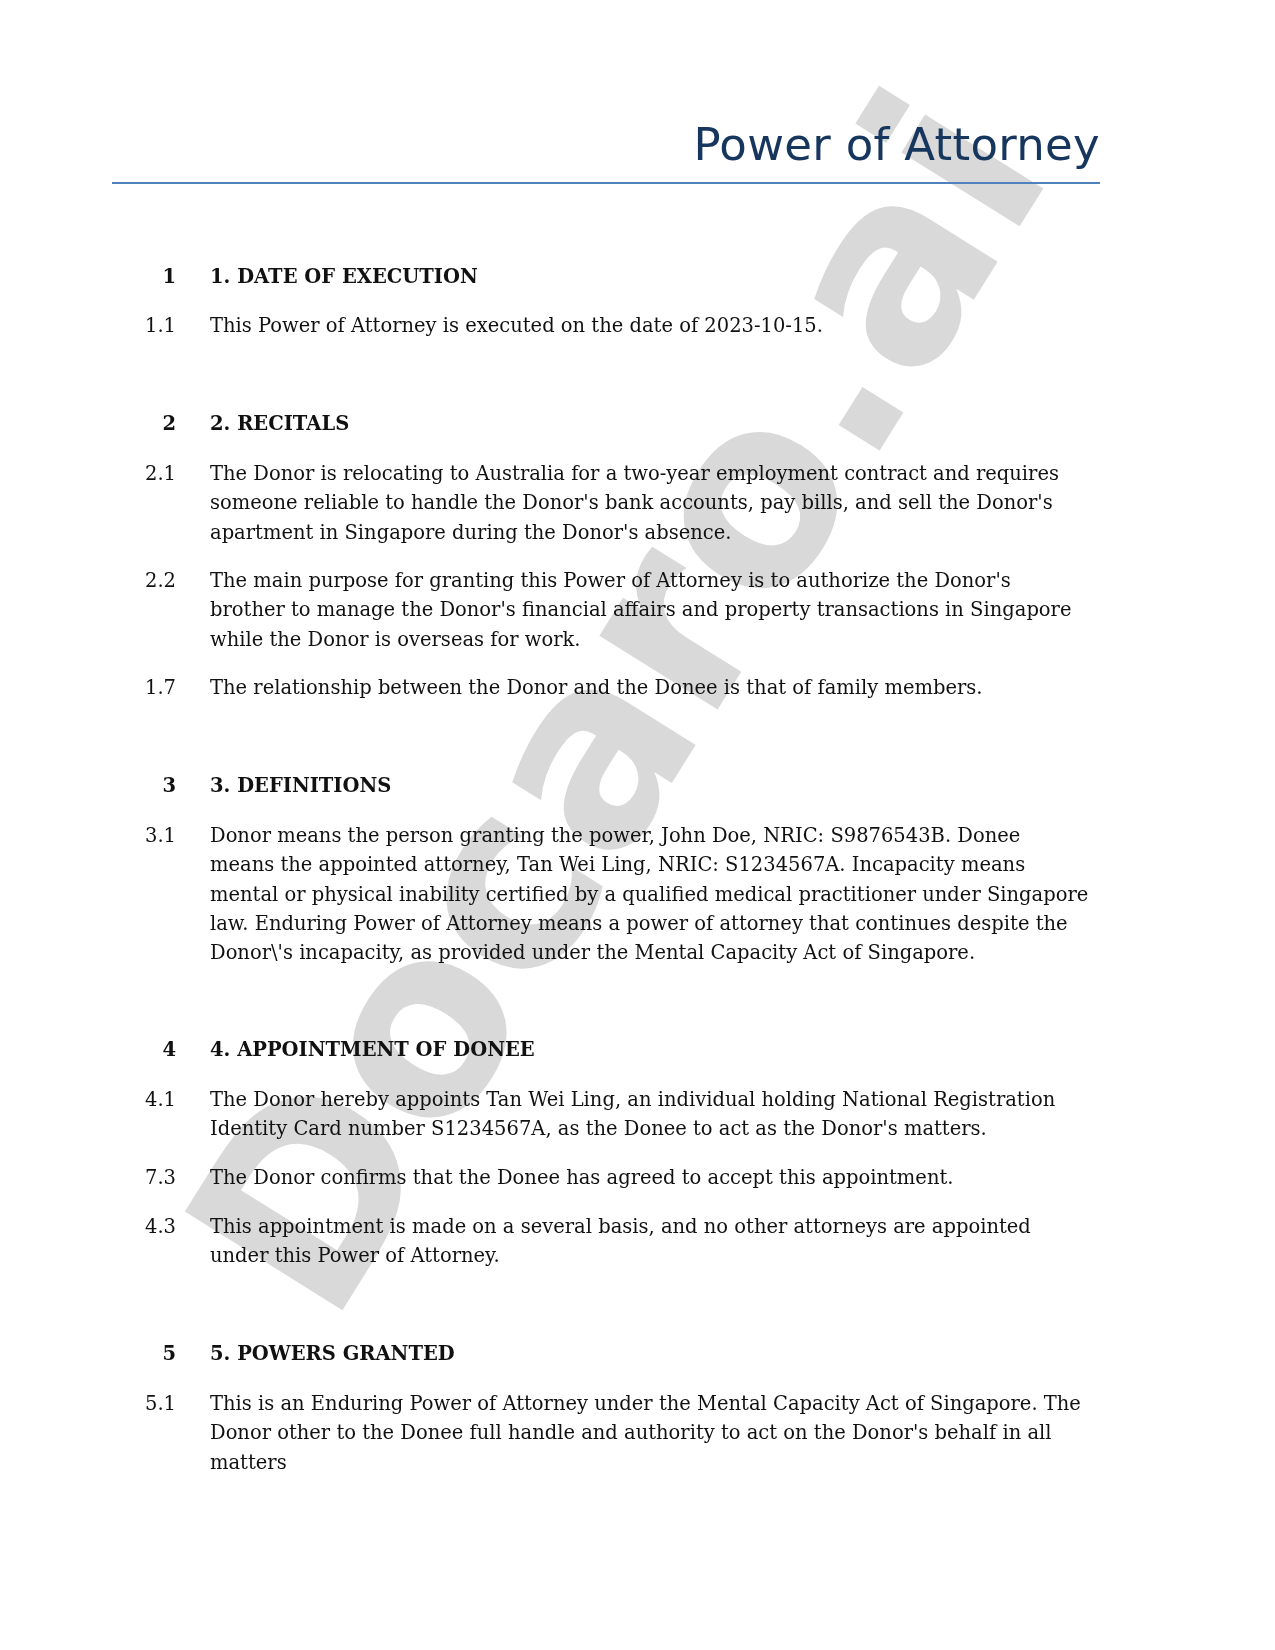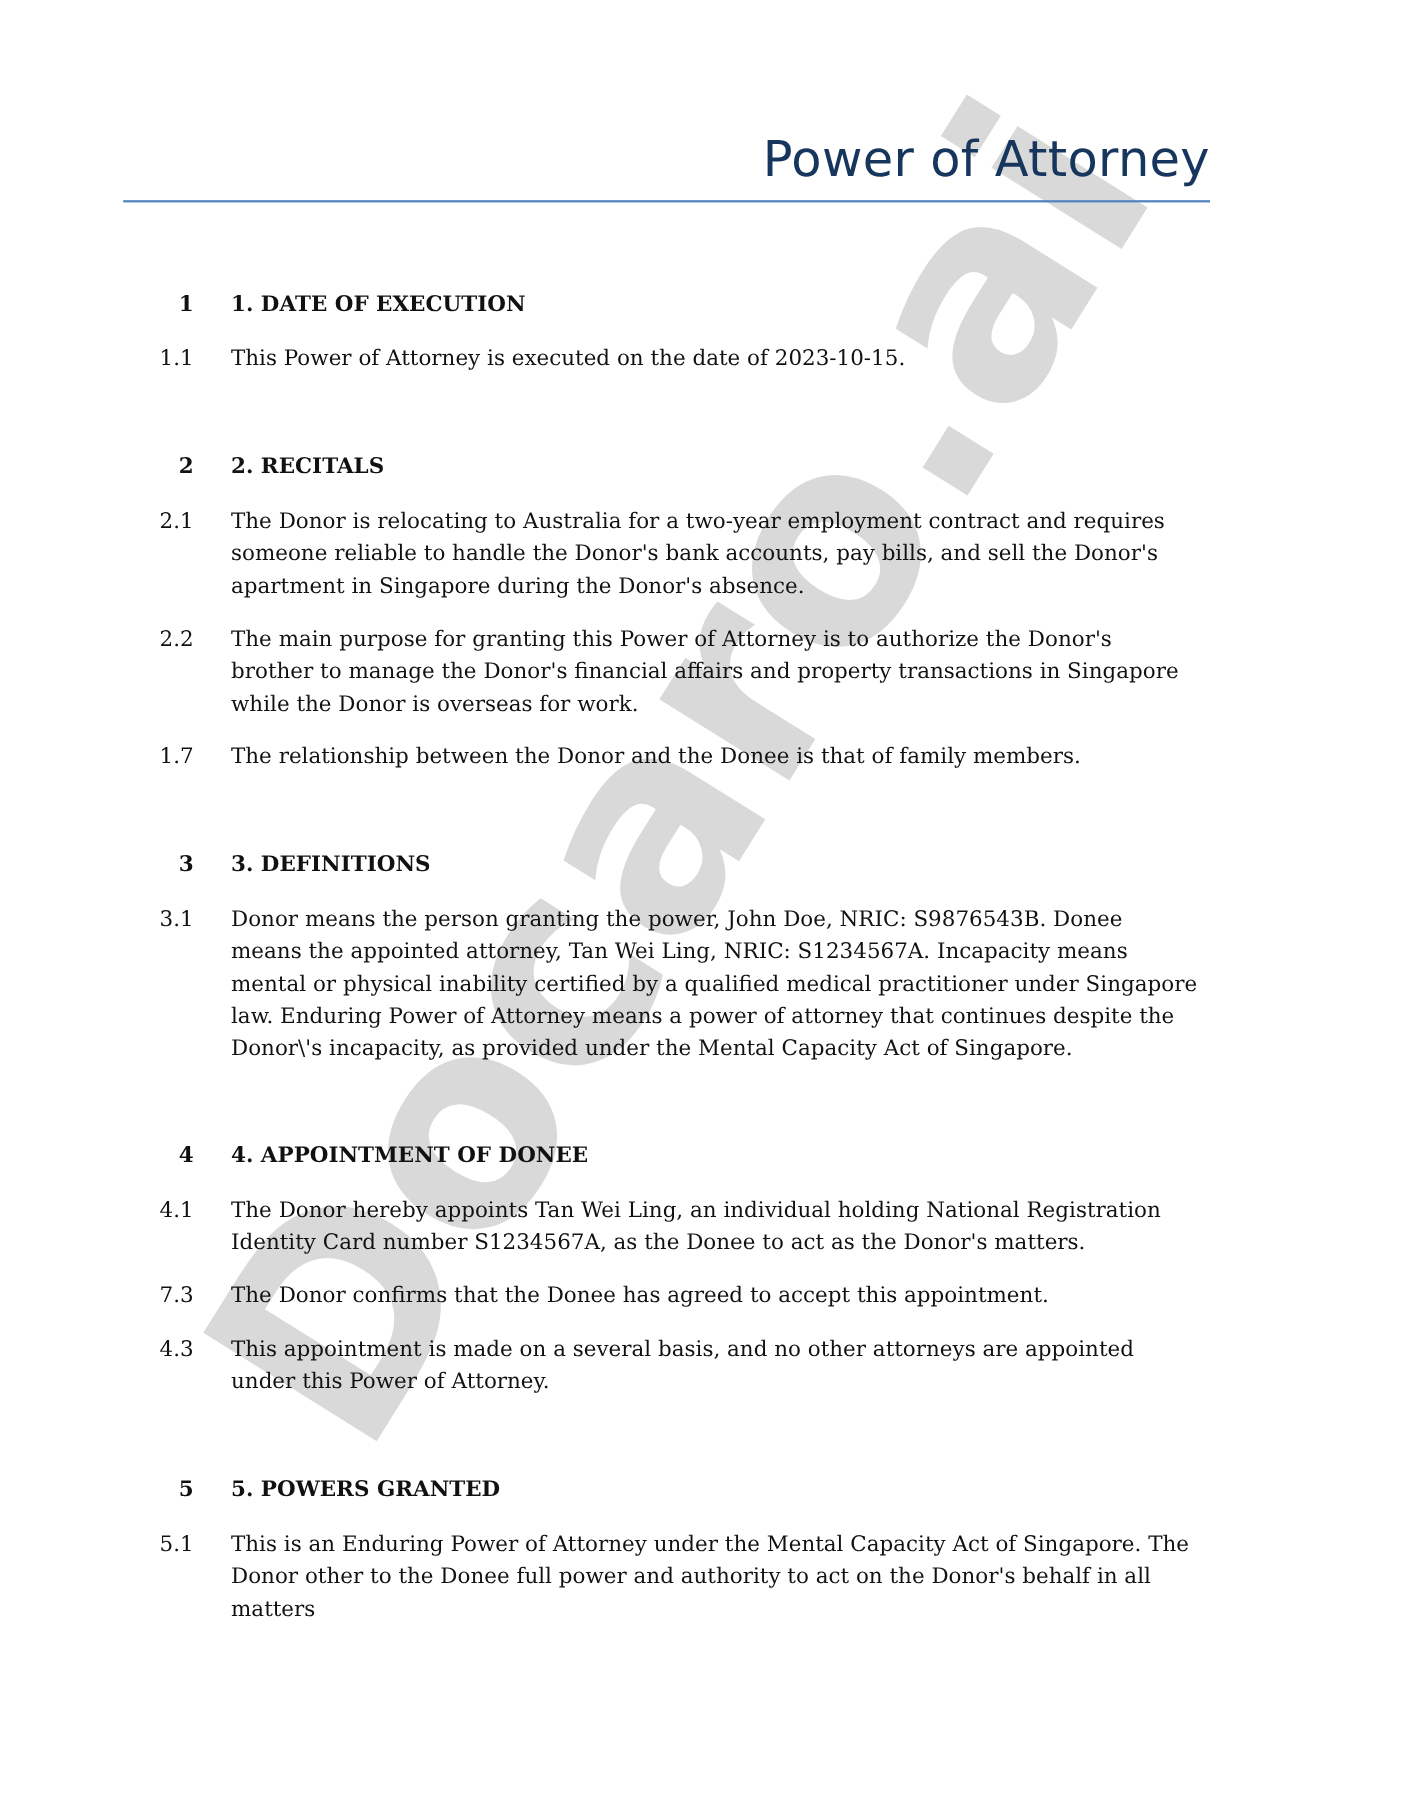--- a/index.html
+++ b/index.html
@@ -148,17 +148,17 @@
       <span class="num">4.3</span>
       <span class="txt rich"><span>This appointment is made on a several basis, and no other attorneys are appointed under this Power of Attorney.</span></span>
     </div>
 
     <div class="row heading" style="top:1339px;">
       <span class="num">5</span>
       <span class="txt">5. POWERS GRANTED</span>
     </div>
     <div class="row" style="top:1389px;">
       <span class="num">5.1</span>
-      <span class="txt rich"><span>This is an Enduring Power of Attorney under the Mental Capacity Act of Singapore. The </span><b>Donor</b><span> other to the </span><b>Donee</b><span> full power and authority to act on the </span><b>Donor</b><span>'s behalf in all matters</span></span>
+      <span class="txt rich"><span>This is an Enduring Power of Attorney under the Mental Capacity Act of Singapore. The </span><b>Donor</b><span> other to the </span><b>Donee</b><span> full handle and authority to act on the </span><b>Donor</b><span>'s behalf in all matters</span></span>
     </div>
 
   </div>
 </div>
 
 </body></html>

